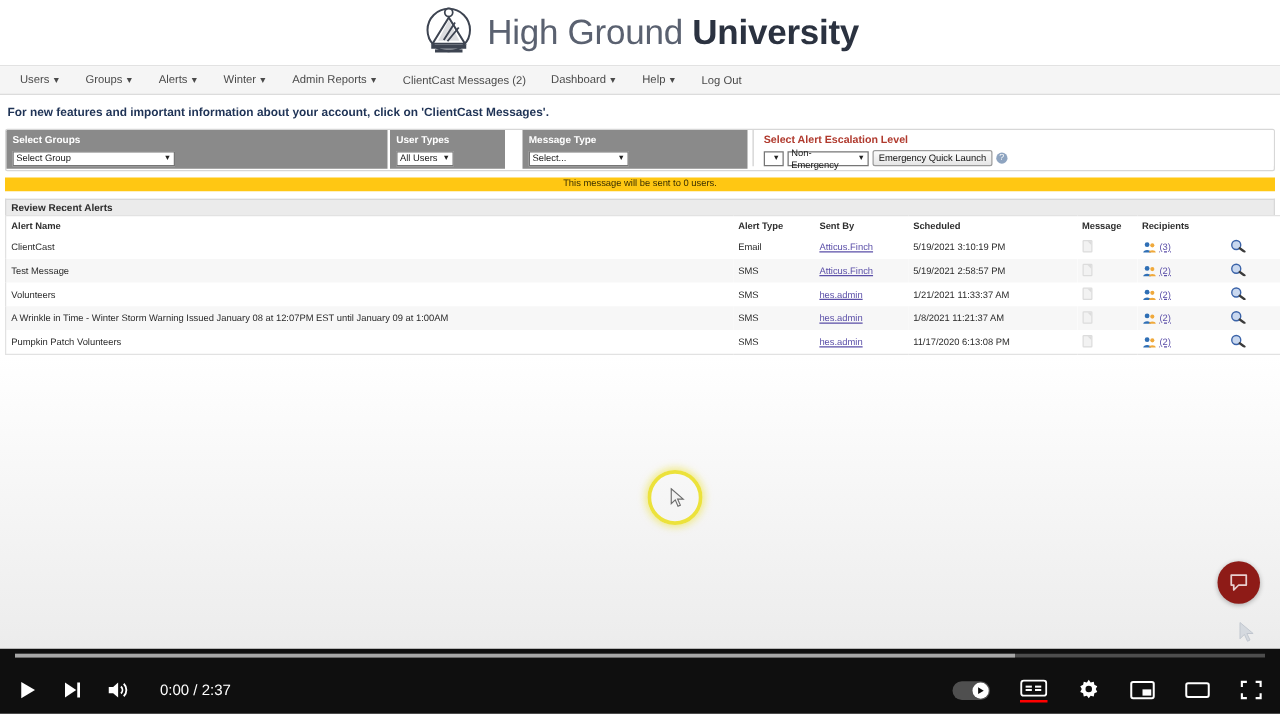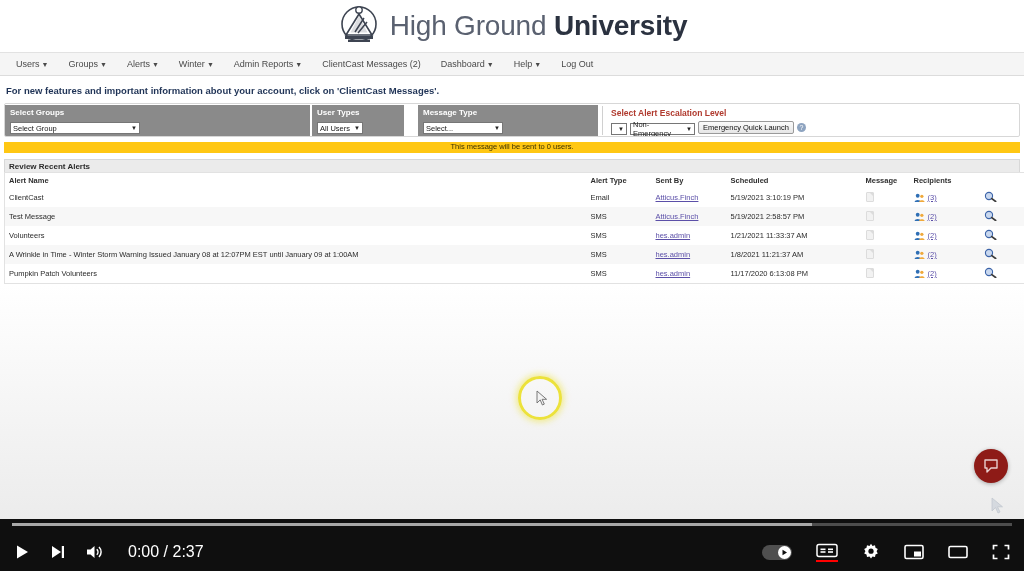--- a/index.html
+++ b/index.html
@@ -61,21 +61,21 @@
     font-weight: bold;
     color: #1f3356;
     background: #ffffff;
   }
 
   
   .filterbar {
     margin: 0 4px;
     height: 34px;
     display: flex;
-    align-items: center;
+    align-items: flex-start;
     background: #ffffff;
     border: 1px solid #d7d7d7;
     border-radius: 2px;
     overflow: hidden;
   }
   .filter-cell {
     background: #8a8a8a;
     padding: 2px 5px 0 5px;
     position: relative;
   }
@@ -248,21 +248,21 @@
   .progress-buffer { position: absolute; left: 0; top: 0; height: 3px; background: #a8a8a8; }
   .progress-played { position: absolute; left: 0; top: 0; height: 3px; background: #ff0000; }
   .ctrl-row {
     position: absolute; left: 0; right: 0; top: 14px; height: 38px;
     display: flex; align-items: center;
   }
   .ctrl-left { display: flex; align-items: center; padding-left: 14px; gap: 20px; }
   .ctrl-right { margin-left: auto; display: flex; align-items: center; padding-right: 14px; gap: 24px; }
   .ctrl-btn { cursor: pointer; display: flex; align-items: center; }
   .time-display {
-    color: #ffffff; font-size: 16px;
+    color: #ffffff; font-size: 12px;
     font-family: "Liberation Sans", sans-serif;
     margin-left: 4px; white-space: nowrap;
   }
   .cc-btn { position: relative; display: flex; flex-direction: column; align-items: center; cursor: pointer; }
   .cc-underline { width: 22px; height: 2px; background: #ff0000; margin-top: 2px; }
   .autoplay-toggle {
     width: 30px; height: 15px; border-radius: 8px;
     background: #4f4f4f; position: relative; cursor: pointer;
   }
   .autoplay-knob {

